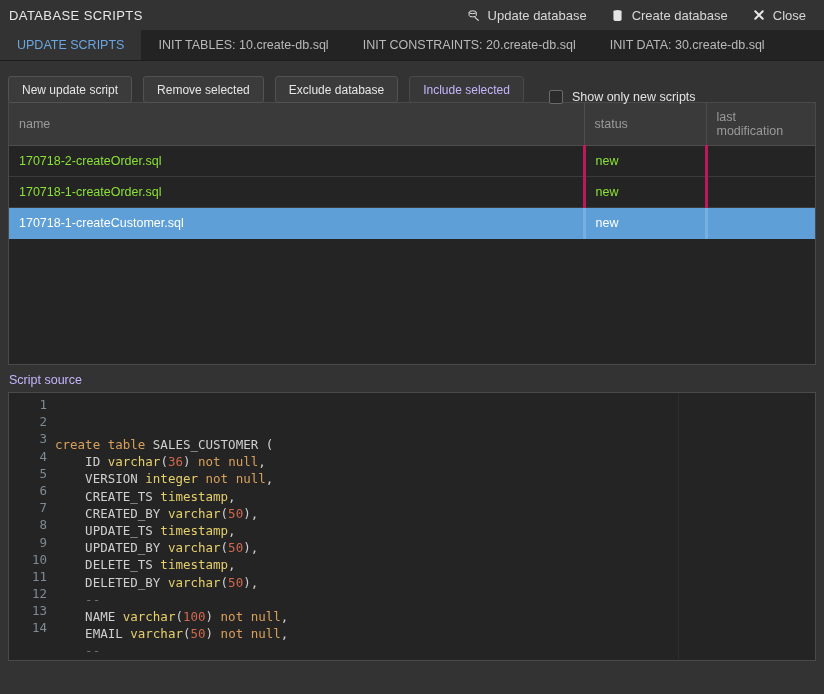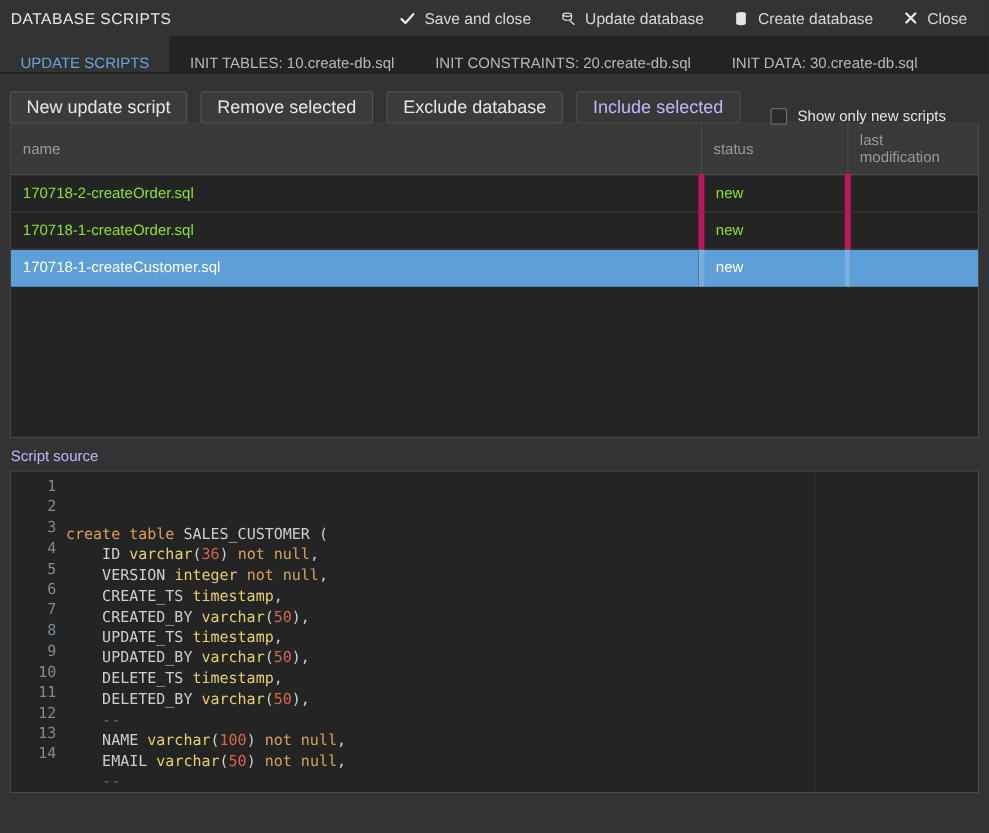--- a/index.html
+++ b/index.html
@@ -54,21 +54,21 @@
   
   .tabstrip {
     height: 31px;
     background: #232323;
     display: flex;
     align-items: stretch;
     border-bottom: 1px solid #1d1d1d;
   }
   .tab {
     display: flex;
-    align-items: flex-end;
+    align-items: center;
     padding: 0 17px;
     font-size: 12.5px;
     color: #b9b9b9;
     white-space: nowrap;
     cursor: default;
   }
   .tab.active {
     background: #333333;
     color: #6aa5e0;
   }
@@ -80,21 +80,21 @@
     align-items: center;
     padding: 0 8px;
     gap: 11px;
   }
   .btn {
     height: 27px;
     background: #3b3b3b;
     border: 1px solid #525252;
     border-radius: 3px;
     color: #e6e6e6;
-    font-size: 15px;
+    font-size: 12px;
     padding: 0 13px;
     font-family: "Liberation Sans", sans-serif;
     cursor: default;
     display: inline-flex;
     align-items: center;
     margin-top: 16px;
   }
   .btn.disabled {
     color: #c4b5fd;
     background: #383838;
@@ -138,21 +138,21 @@
     padding: 7px 10px;
     height: 30px;
     border-right: 1px solid #4d4d4d;
     border-bottom: 1px solid #4d4d4d;
   }
   table.grid th:last-child { border-right: none; }
   table.grid td {
     font-size: 12.5px;
     padding: 8px 10px;
     height: 31px;
-    border-right: 5px solid #be185d;
+    border-right: 3px solid #be185d;
     border-bottom: 1px solid #3a3a3a;
     color: #8ae234;
     overflow: hidden;
     white-space: nowrap;
     text-overflow: ellipsis;
   }
   table.grid td:last-child { border-right: none; }
   tr.row-selected td {
     background: #5d9fd6;
     color: #ffffff;
@@ -205,28 +205,20 @@
   .t-num  { color: #d1684e; }
   .t-pun  { color: #cfcfcf; }
   .t-com  { color: #707070; }
 </style>
 </head>
 <body>
 
 <div class="titlebar">
   <div class="app-title">DATABASE SCRIPTS</div>
   <div class="tb-actions">
-    <div class="tb-btn">
-      <span class="tb-ico">
-        <svg width="13" height="13" viewBox="0 0 16 16">
-            <path d="M2 8.5 L6 12.5 L14 3.5" stroke="#e8e8e8" stroke-width="2.4" fill="none" stroke-linecap="round" stroke-linejoin="round"></path>
-          </svg>
-      </span>
-      <span>Save and close</span>
-    </div>
     <div class="tb-btn">
       <span class="tb-ico">
         <svg width="13" height="13" viewBox="0 0 16 16">
           <ellipse cx="7" cy="4" rx="4.4" ry="1.7" fill="none" stroke="#e4e4e4" stroke-width="1.2"></ellipse>
           <path d="M2.6 4 v4 a4.4 1.7 0 0 0 8.8 0 v-4" fill="none" stroke="#e4e4e4" stroke-width="1.2"></path>
           <path d="M10 10.5 l4 3.5" stroke="#e4e4e4" stroke-width="1.3" fill="none" stroke-linecap="round"></path>
         </svg>
       </span>
       <span>Update database</span>
     </div>

